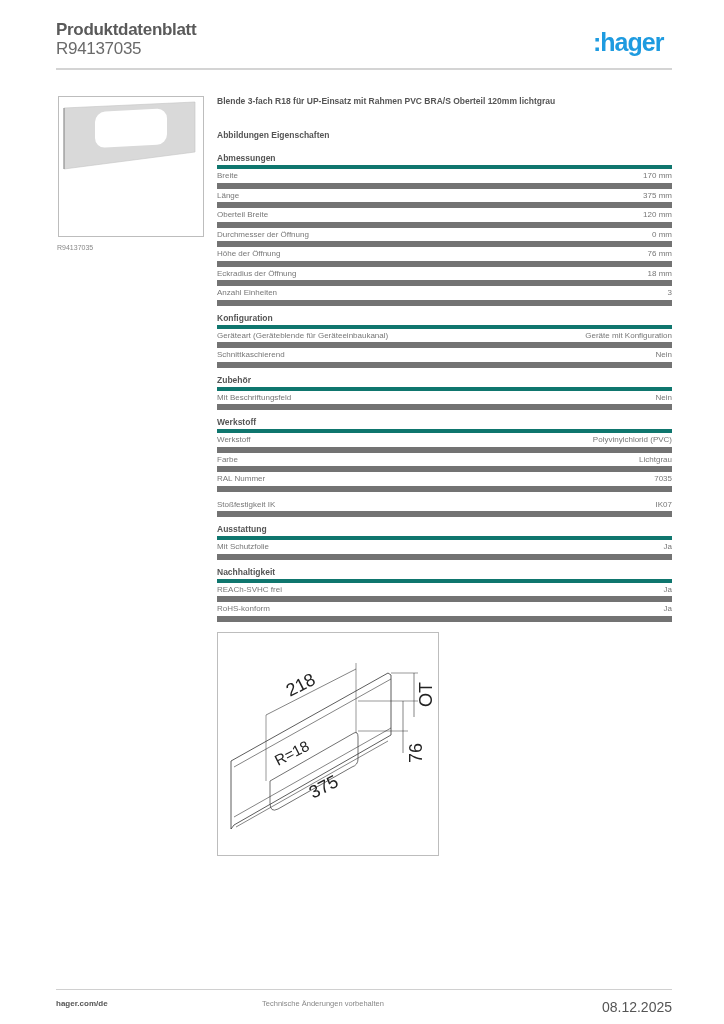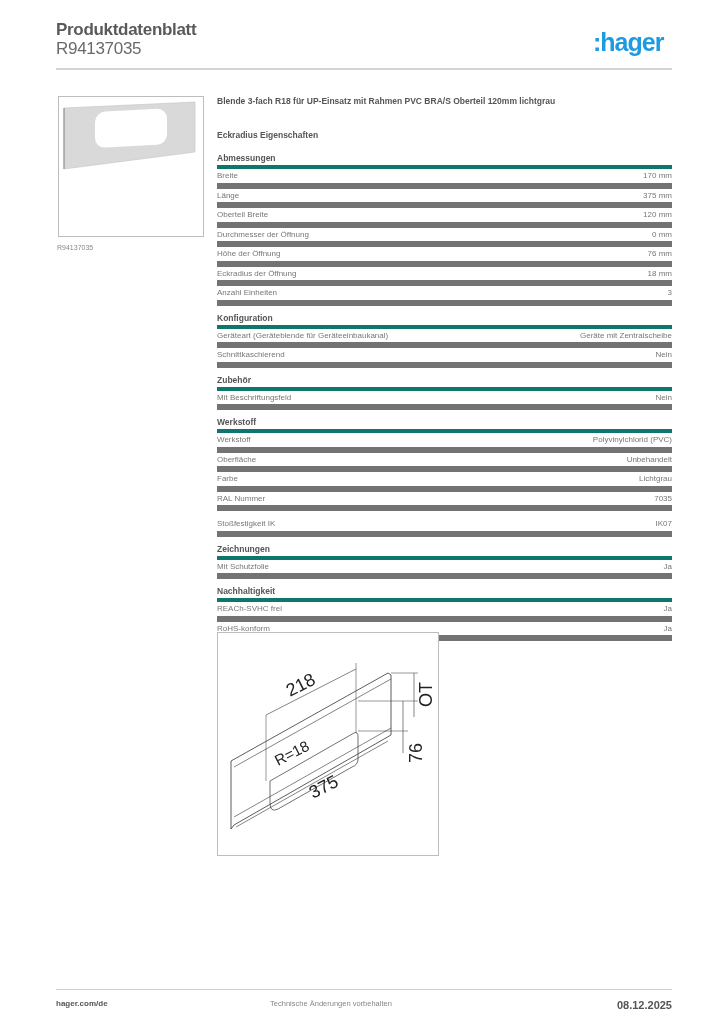--- a/index.html
+++ b/index.html
@@ -45,43 +45,43 @@
   .row .val { text-align: left; }
   .fig-heading { font-size: 8.5px; font-weight: bold; color: #555; margin-top: 14px; }
   .drawing {
     position: absolute; left: 217px; top: 632px; width: 222px; height: 224px;
     border: 1px solid #bdbdbd; box-sizing: border-box; background: #fff;
   }
   .footer-rule {
     position: absolute; left: 56px; top: 989px; width: 616px; height: 1px; background: #d0d0d0;
   }
   .footer-left { position: absolute; left: 56px; top: 999px; font-size: 8px; font-weight: bold; color: #555; }
-  .footer-center { position: absolute; left: 8px; width: 646px; text-align: center; top: 999px; font-size: 7.5px; color: #888; }
-  .footer-right { position: absolute; right: 52px; top: 999px; font-size: 11px; font-weight: bold; color: #555; }
+  .footer-center { position: absolute; left: 0; width: 646px; text-align: center; top: 999px; font-size: 7.5px; color: #888; }
+  .footer-right { position: absolute; right: 52px; top: 999px; font-size: 14px; font-weight: normal; color: #555; }
 </style>
 </head>
 <body>
 
 <div class="header-title">Produktdatenblatt</div>
 <div class="header-sub">R94137035</div>
 <div class="logo">:hager</div>
 <div class="header-rule"></div>
 
 <div class="thumb">
   <svg width="144" height="139" viewBox="0 0 144 139">
     <polygon points="5,11 136,5 136,55 5,72" fill="#d9d9d9" stroke="#c4c4c4" stroke-width="0.6"></polygon>
     <rect x="36" y="17" width="72" height="36" rx="10" ry="10" fill="#ffffff" transform="skewY(-3)"></rect>
     <line x1="5" y1="11" x2="5" y2="72" stroke="#888" stroke-width="1"></line>
   </svg>
 </div>
 <div class="thumb-caption">R94137035</div>
 
 <div class="main">
   <div class="product-desc">Blende 3-fach R18 für UP-Einsatz mit Rahmen PVC BRA/S Oberteil 120mm lichtgrau</div>
-  <div class="tech-heading">Eckradius Eigenschaften</div>
+  <div class="tech-heading">Abbildungen Eigenschaften</div>
 
   <div id="sections">
       <div class="section">
         <div class="section-title">Abmessungen</div>
         <div class="row">
           <span>Breite</span>
           <span class="val">170 mm</span>
         </div>
         <div class="row">
           <span>Länge</span>
@@ -105,61 +105,57 @@
         </div>
         <div class="row">
           <span>Anzahl Einheiten</span>
           <span class="val">3</span>
         </div>
       </div>
       <div class="section">
         <div class="section-title">Konfiguration</div>
         <div class="row">
           <span>Geräteart (Geräteblende für Geräteeinbaukanal)</span>
-          <span class="val">Geräte mit Zentralscheibe</span>
+          <span class="val">Geräte mit Konfiguration</span>
         </div>
         <div class="row">
           <span>Schnittkaschierend</span>
           <span class="val">Nein</span>
         </div>
       </div>
       <div class="section">
         <div class="section-title">Zubehör</div>
         <div class="row">
           <span>Mit Beschriftungsfeld</span>
           <span class="val">Nein</span>
         </div>
       </div>
       <div class="section">
         <div class="section-title">Werkstoff</div>
         <div class="row">
           <span>Werkstoff</span>
           <span class="val">Polyvinylchlorid (PVC)</span>
         </div>
         <div class="row">
-          <span>Oberfläche</span>
-          <span class="val">Unbehandelt</span>
-        </div>
-        <div class="row">
           <span>Farbe</span>
           <span class="val">Lichtgrau</span>
         </div>
         <div class="row">
           <span>RAL Nummer</span>
           <span class="val">7035</span>
         </div>
       </div>
       <div class="section">
         <div class="row">
           <span>Stoßfestigkeit IK</span>
           <span class="val">IK07</span>
         </div>
       </div>
       <div class="section">
-        <div class="section-title">Zeichnungen</div>
+        <div class="section-title">Ausstattung</div>
         <div class="row">
           <span>Mit Schutzfolie</span>
           <span class="val">Ja</span>
         </div>
       </div>
       <div class="section">
         <div class="section-title">Nachhaltigkeit</div>
         <div class="row">
           <span>REACh-SVHC frei</span>
           <span class="val">Ja</span>

